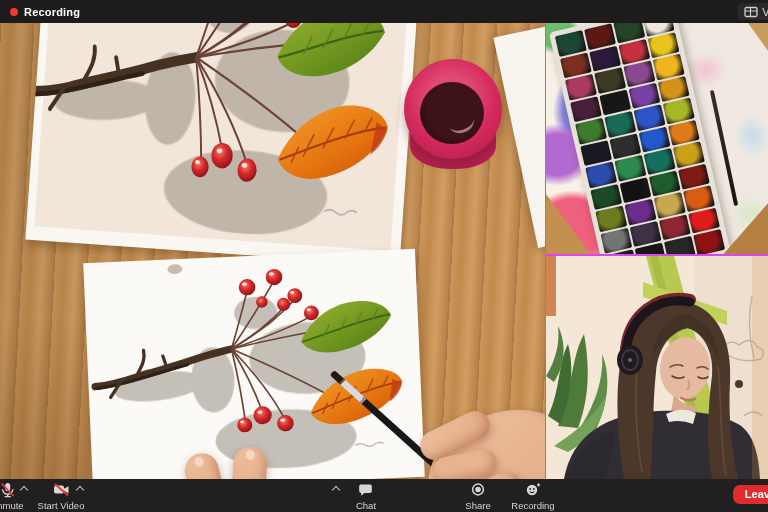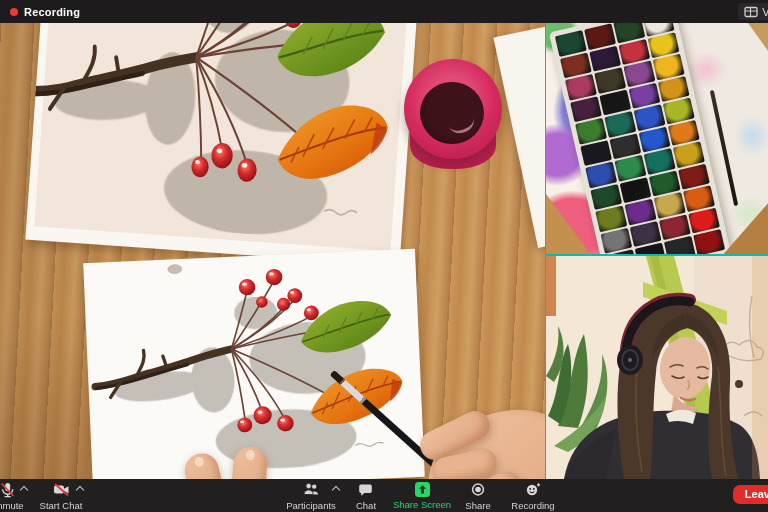--- a/index.html
+++ b/index.html
@@ -1,18 +1,18 @@
 <!DOCTYPE html>
 <html style="--bar-bg: #1d1b1b; --toolbar-bg: #211f1f; --rec-red: #ef3b2f; --share-green: #2bd468; --leave-red: #e02c2c; --label-gray: #d6d4d2;"><head>
 <meta charset="utf-8">
 <style>
   html,body{margin:0;padding:0;background:#000;}
   *{box-sizing:border-box;}
   body{font-family:"Liberation Sans", sans-serif;}
-  #app{position:relative;width:768px;height:512px;background:#14b8a6;overflow:hidden;}
+  #app{position:relative;width:768px;height:512px;background:#d946ef;overflow:hidden;}
 
   
   #topbar{position:absolute;left:0;top:0;width:768px;height:23px;background:var(--bar-bg,#1d1b1b);overflow:hidden;z-index:30;}
   .rec-group{position:absolute;left:10px;top:0;height:23px;display:flex;align-items:center;gap:6px;}
   .rec-dot{width:8px;height:8px;border-radius:50%;background:var(--rec-red,#ef3b2f);}
   .rec-label{color:#fff;font-size:11px;font-weight:700;letter-spacing:.2px;}
   .view-chip{position:absolute;right:-24px;top:3px;height:17px;display:flex;align-items:center;gap:4px;color:#dddbd9;font-size:11px;padding:0 6px;border-radius:4px;background:#2a2828;}
 
   
   #mainvideo{position:absolute;left:0;top:23px;width:545px;height:456px;overflow:hidden;
@@ -341,50 +341,33 @@
       <span class="tb-label">Unmute</span>
     </div>
     <span class="chev" style="left:21px;top:8px;"></span>
 
     <div class="tb-item" style="left:38px;width:46px;">
       <svg class="icon16" width="17" height="16" viewBox="0 0 17 16">
         <rect x="1" y="3.5" width="10" height="8" rx="2" fill="#d9d7d5"></rect>
         <path d="M11,6.8 l4.5,-2.6 v7.2 l-4.5,-2.6 z" fill="#d9d7d5"></path>
         <line x1="2" y1="2" x2="15" y2="13.5" stroke="#e23b3b" stroke-width="1.8"></line>
       </svg>
-      <span class="tb-label">Start Chat</span>
+      <span class="tb-label">Start Video</span>
     </div>
     <span class="chev" style="left:77px;top:8px;"></span>
 
-    <div class="tb-item" style="left:282px;width:58px;">
-      <svg class="icon16" width="17" height="16" viewBox="0 0 17 16">
-        <circle cx="11.2" cy="4.6" r="2.2" fill="#d9d7d5"></circle>
-        <path d="M7.6,12.5 a3.9,3.9 0 0 1 7.6,0 z" fill="#d9d7d5"></path>
-        <circle cx="5.6" cy="4" r="2.7" fill="#d9d7d5" stroke="#211f1f" stroke-width="0.8"></circle>
-        <path d="M1,12.5 a4.6,4.6 0 0 1 9.2,0 z" fill="#d9d7d5" stroke="#211f1f" stroke-width="0.8"></path>
-      </svg>
-      <span class="tb-label">Participants</span>
-    </div>
     <span class="chev" style="left:333px;top:8px;"></span>
 
     <div class="tb-item" style="left:348px;width:36px;">
       <svg class="icon16" width="16" height="16" viewBox="0 0 16 16">
         <path d="M3,2.5 h9 a1.8,1.8 0 0 1 1.8,1.8 v5 a1.8,1.8 0 0 1 -1.8,1.8 h-5.5 l-3.3,2.7 v-2.7 h-0.2 a1.8,1.8 0 0 1 -1.8,-1.8 v-5 a1.8,1.8 0 0 1 1.8,-1.8 z" fill="#d9d7d5"></path>
       </svg>
       <span class="tb-label">Chat</span>
     </div>
 
-    <div class="tb-item" style="left:392px;width:60px;">
-      <div class="share-icon">
-        <svg width="11" height="11" viewBox="0 0 11 11">
-            <path d="M5.5,1.2 l3.6,3.6 h-2.3 v4.6 h-2.6 v-4.6 h-2.3 z" fill="#0e3a1c"></path>
-          </svg>
-      </div>
-      <span class="tb-label share-label">Share Screen</span>
-    </div>
 
     <div class="tb-item" style="left:456px;width:44px;">
       <svg class="icon16" width="16" height="16" viewBox="0 0 16 16">
         <circle cx="8" cy="7.5" r="5.4" fill="none" stroke="#d9d7d5" stroke-width="1.5"></circle>
         <circle cx="8" cy="7.5" r="2.8" fill="#d9d7d5"></circle>
       </svg>
       <span class="tb-label">Share</span>
     </div>
 
     <div class="tb-item" style="left:508px;width:50px;">

